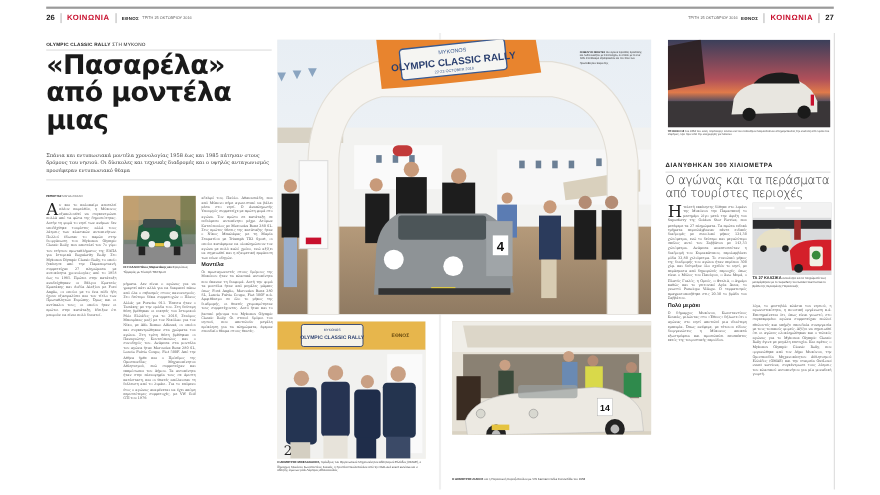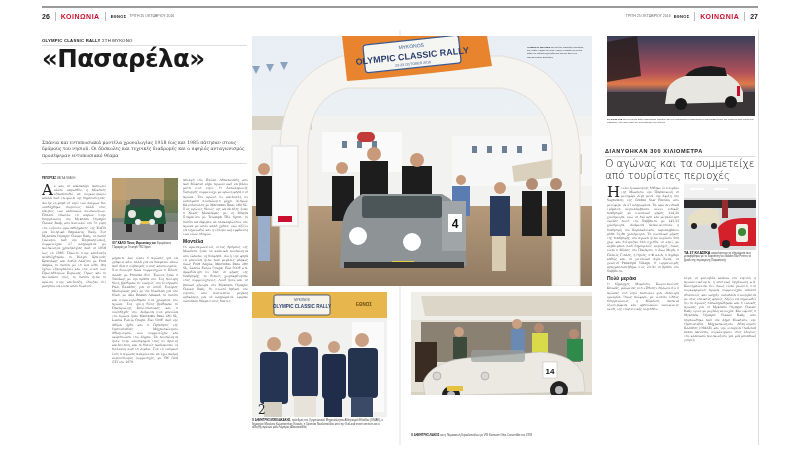--- a/index.html
+++ b/index.html
@@ -63,20 +63,21 @@
 </div>
 
 <div class="gutter"></div>
 
 <div class="kicker">
   <span>OLYMPIC CLASSIC RALLY</span><span class="light"> ΣΤΗ ΜΥΚΟΝΟ</span>
 </div>
 
 <div class="headline" style="top:46px;font-weight:bold;">
   <div>«Πασαρέλα»</div>
+  <div>από μοντέλα μιας</div>
 </div>
 
 <div class="deck">Σπάνια και εντυπωσιακά μοντέλα χρονολογίας 1958 έως και 1985 πάτησαν στους δρόμους του νησιού. Οι δύσκολες και τεχνικές διαδρομές και ο υψηλός ανταγωνισμός προσέφεραν εντυπωσιακό θέαμα</div>
 
 <div class="byline">
   <span style="font-weight:bold;color:#222;">ΡΕΠΟΡΤΑΖ</span>
   <span>ΜΑΓΔΑ ΛΙΒΑΝΗ</span>
 </div>
 
 <div class="col" style="left:42px; top:184px; width:64px; height:260px;">
@@ -295,21 +296,21 @@
     <rect x="130" y="50" width="3" height="10" fill="#c8102e"></rect>
   </svg>
 </div>
 <div class="caption" style="left:607px; top:118px; width:148px; font-size:2.5px; line-height:3.4px;">
   <b>ΤΟ DKW F12</b>
   <span>του 1962 του Σάκη Τσιμπούρη Πολιάνο και του Λύσανδρου Μαρκοπούλου αποχαιρετώντας την ανατολή από λιμάνι του Ραφήνας, λίγο πριν από την αναχώρηση για Μύκονο</span>
 </div>
 
 <div class="r-kicker">ΔΙΑΝΥΘΗΚΑΝ 300 ΧΙΛΙΟΜΕΤΡΑ</div>
 <div class="r-head" style="top:158px;">
-  <div>Ο αγώνας και τα συμμετείχε</div>
+  <div>Ο αγώνας και τα περάσματα</div>
   <div>από τουρίστες περιοχές</div>
 </div>
 
 <div class="col" style="left:607px; top:186px; width:72px; height:258px;">
   <span class="dropcap">Η</span>
   <span>τελετή εκκίνησης δόθηκε στο λιμάνι της Μυκόνου την Παρασκευή το μεσημέρι λίγο μετά την άφιξη του Superferry της Golden Star Ferries, που μετέφερε τα 27 πληρώματα. Τα πρώτα ειδικά τμήματα περιελάμβαναν πέντε ειδικές διαδρομές με συνολικό μήκος 124,30 χιλιόμετρα, ενώ το δεύτερο και μεγαλύτερο σκέλος αυτό του Σαββάτου με 143,33 χιλιόμετρα. Ανάμεσα αναπτυσσόταν η διαδρομή του Κυριακάτικου, περιλαμβάνει ρόδα 32,80 χιλιόμετρα. Το συνολικό μήκος της διαδρομής του αγώνα ήταν περίπου 300 χλμ. και διέτρεξαν όλο σχεδόν το νησί, με περάσματα από δημοφιλείς περιοχές, όπως είναι ο Μύλος του Πανάγου, ο Άνω Μερά, ο Πλατύς Γιαλός, η Ορνός, ο Φτελιά, ο Αγράρι καθώς και το γειτονικό Αγία Άννα, το γνωστό Penelope Village. Ο τερματισμός πραγματοποιήθηκε στις 20.30 το βράδυ του Σαββάτου.</span>
   <div class="subhead">Πολύ μεράκι</div>
   <span>Ο δήμαρχος Μυκόνου, Κωνσταντίνος Κουκάς, μιλώντας στο «Έθνος» δήλωσε ότι ο αγώνας στο νησί αποτελεί μια ιδιαίτερη εμπειρία. Όπως ανέφερε, με τέτοιου είδους διοργανώσεις η Μύκονος αποκτά εξωστρέφεια και προσελκύει επισκέπτες εκτός της τουριστικής περιόδου.</span>
 </div>
 

